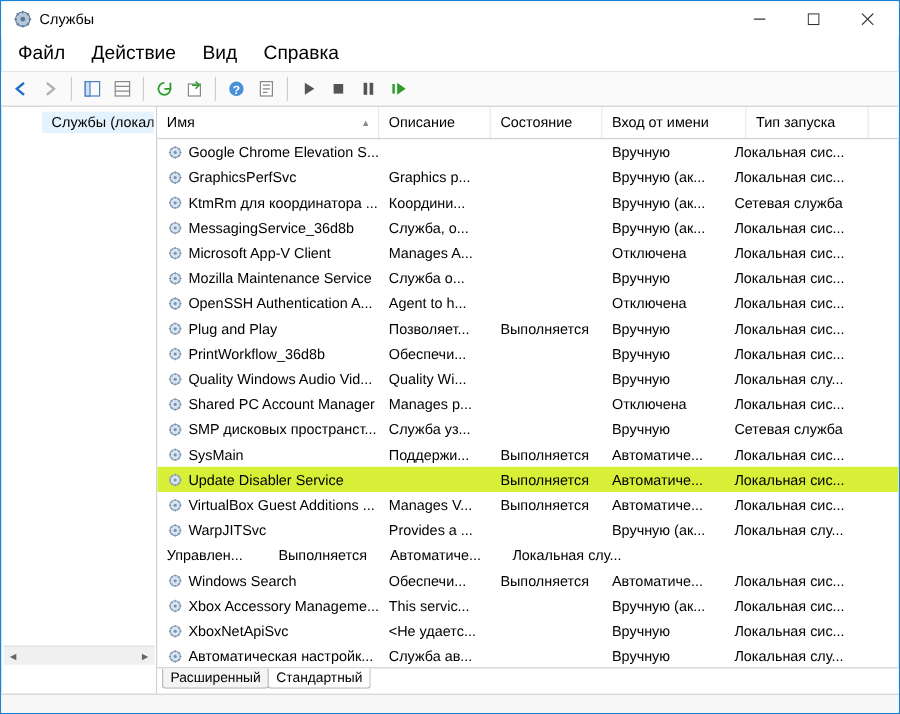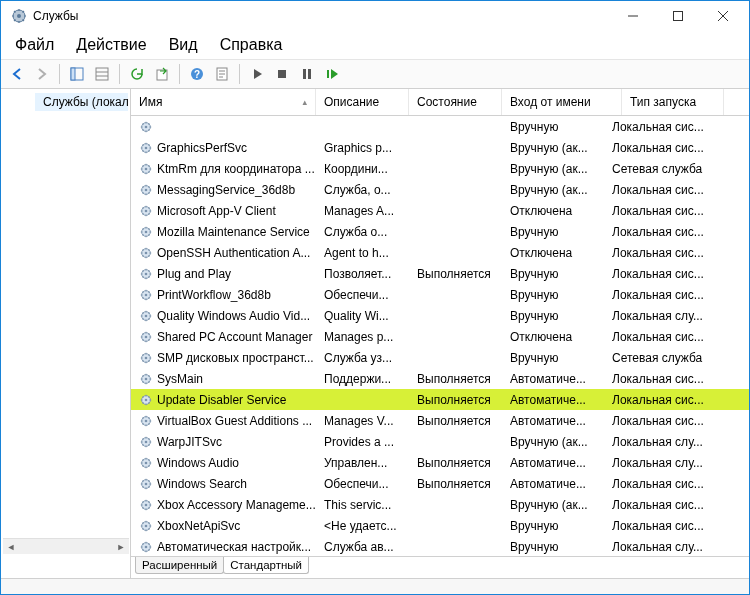--- a/index.html
+++ b/index.html
@@ -296,20 +296,21 @@
     <div class="rows" id="rows">
         <div class="row">
           <div class="cell name col-name">
             <span class="svc-icon">
               <svg viewBox="0 0 16 16">
                 <circle cx="8" cy="8" r="5" fill="#d8e4f0" stroke="#7a92ac"></circle>
                 <circle cx="8" cy="8" r="1.5" fill="#7a92ac"></circle>
                 <path d="M8 2v2M8 12v2M2 8h2M12 8h2M4 4l1.3 1.3M10.7 10.7L12 12M4 12l1.3-1.3M10.7 5.3L12 4" stroke="#7a92ac"></path>
               </svg>
             </span>
+            <span>Google Chrome Elevation S...</span>
           </div>
           <div class="cell col-desc"></div>
           <div class="cell col-state"></div>
           <div class="cell col-start">Вручную</div>
           <div class="cell col-logon">Локальная сис...</div>
         </div>
         <div class="row">
           <div class="cell name col-name">
             <span class="svc-icon">
               <svg viewBox="0 0 16 16">
@@ -543,30 +544,20 @@
               </svg>
             </span>
             <span>WarpJITSvc</span>
           </div>
           <div class="cell col-desc">Provides a ...</div>
           <div class="cell col-state"></div>
           <div class="cell col-start">Вручную (ак...</div>
           <div class="cell col-logon">Локальная слу...</div>
         </div>
         <div class="row">
-          <div class="cell name col-name">
-            <span class="svc-icon">
-              <svg viewBox="0 0 16 16">
-                <circle cx="8" cy="8" r="5" fill="#d8e4f0" stroke="#7a92ac"></circle>
-                <circle cx="8" cy="8" r="1.5" fill="#7a92ac"></circle>
-                <path d="M8 2v2M8 12v2M2 8h2M12 8h2M4 4l1.3 1.3M10.7 10.7L12 12M4 12l1.3-1.3M10.7 5.3L12 4" stroke="#7a92ac"></path>
-              </svg>
-            </span>
-            <span>Windows Audio</span>
-          </div>
           <div class="cell col-desc">Управлен...</div>
           <div class="cell col-state">Выполняется</div>
           <div class="cell col-start">Автоматиче...</div>
           <div class="cell col-logon">Локальная слу...</div>
         </div>
         <div class="row">
           <div class="cell name col-name">
             <span class="svc-icon">
               <svg viewBox="0 0 16 16">
                 <circle cx="8" cy="8" r="5" fill="#d8e4f0" stroke="#7a92ac"></circle>

